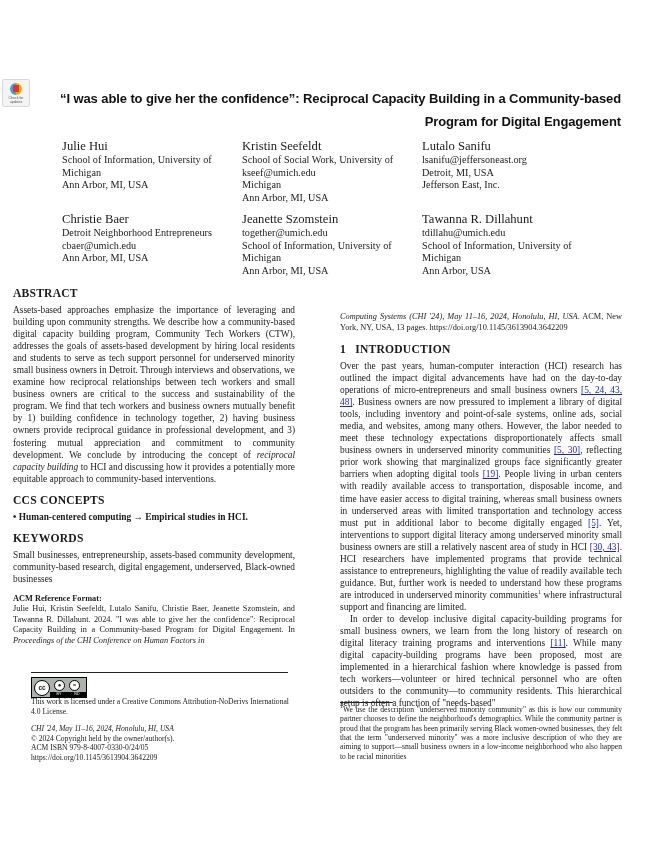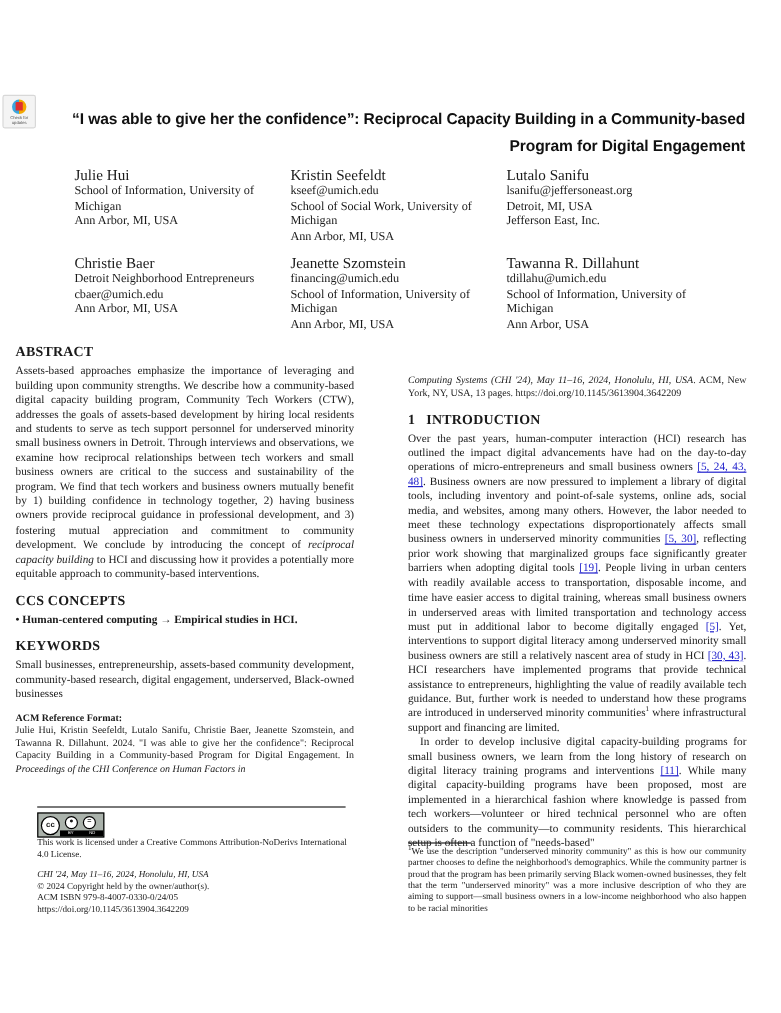--- a/index.html
+++ b/index.html
@@ -54,43 +54,43 @@
 
 <div class="authors row1">
   <div class="author">
     <div class="name">Julie Hui</div>
     <div class="line">School of Information, University of</div>
     <div class="line">Michigan</div>
     <div class="line">Ann Arbor, MI, USA</div>
   </div>
   <div class="author">
     <div class="name">Kristin Seefeldt</div>
+    <div class="line">School of Social Work, University of</div>
     <div class="line">kseef@umich.edu</div>
-    <div class="line">School of Social Work, University of</div>
     <div class="line">Michigan</div>
     <div class="line">Ann Arbor, MI, USA</div>
   </div>
   <div class="author">
     <div class="name">Lutalo Sanifu</div>
     <div class="line">lsanifu@jeffersoneast.org</div>
     <div class="line">Detroit, MI, USA</div>
     <div class="line">Jefferson East, Inc.</div>
   </div>
 </div>
 
 <div class="authors row2">
   <div class="author">
     <div class="name">Christie Baer</div>
     <div class="line">Detroit Neighborhood Entrepreneurs</div>
     <div class="line">cbaer@umich.edu</div>
     <div class="line">Ann Arbor, MI, USA</div>
   </div>
   <div class="author">
     <div class="name">Jeanette Szomstein</div>
-    <div class="line">financing@umich.edu</div>
+    <div class="line">together@umich.edu</div>
     <div class="line">School of Information, University of</div>
     <div class="line">Michigan</div>
     <div class="line">Ann Arbor, MI, USA</div>
   </div>
   <div class="author">
     <div class="name">Tawanna R. Dillahunt</div>
     <div class="line">tdillahu@umich.edu</div>
     <div class="line">School of Information, University of</div>
     <div class="line">Michigan</div>
     <div class="line">Ann Arbor, USA</div>

